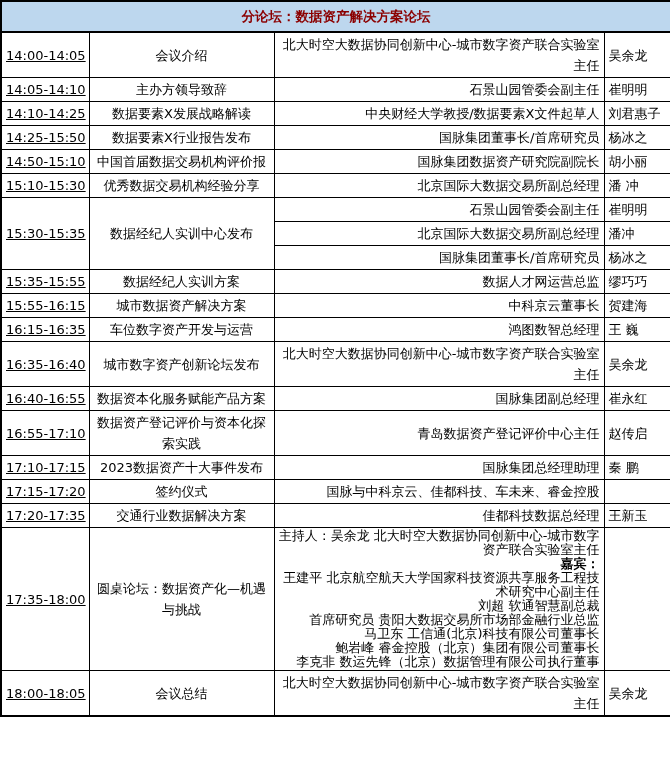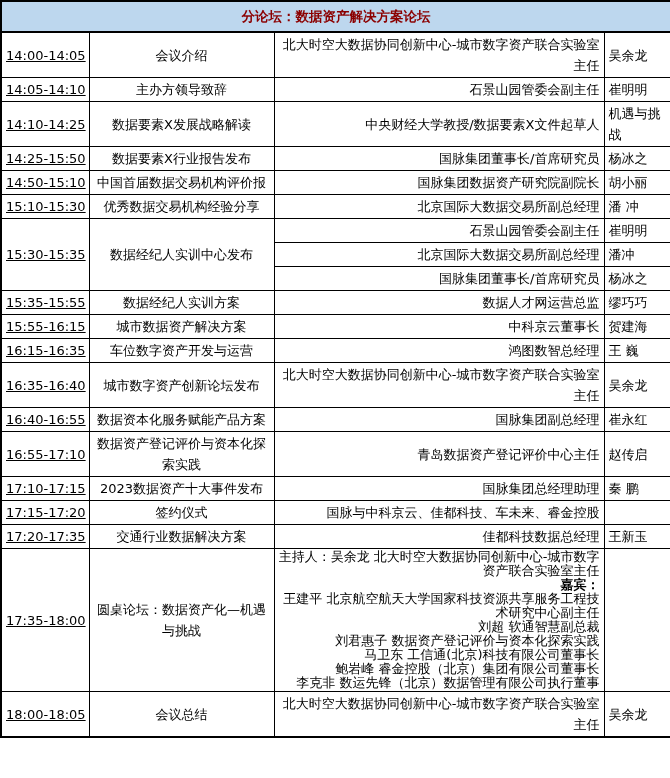--- a/index.html
+++ b/index.html
@@ -95,21 +95,21 @@
         <tr>
           <td class="time" rowspan="1">14:05-14:10</td>
           <td class="topic" rowspan="1">主办方领导致辞</td>
           <td class="speaker">石景山园管委会副主任</td>
           <td class="name">崔明明</td>
         </tr>
         <tr>
           <td class="time" rowspan="1">14:10-14:25</td>
           <td class="topic" rowspan="1">数据要素X发展战略解读</td>
           <td class="speaker">中央财经大学教授/数据要素X文件起草人</td>
-          <td class="name">机遇与挑战</td>
+          <td class="name">刘君惠子</td>
         </tr>
         <tr>
           <td class="time" rowspan="1">14:25-15:50</td>
           <td class="topic" rowspan="1">数据要素X行业报告发布</td>
           <td class="speaker">国脉集团董事长/首席研究员</td>
           <td class="name">杨冰之</td>
         </tr>
         <tr>
           <td class="time" rowspan="1">14:50-15:10</td>
           <td class="topic" rowspan="1">中国首届数据交易机构评价报</td>
@@ -191,21 +191,21 @@
           <td class="name">王新玉</td>
         </tr>
         <tr>
           <td class="time" rowspan="1">17:35-18:00</td>
           <td class="topic" rowspan="1">圆桌论坛：数据资产化—机遇与挑战</td>
           <td class="speaker">
             <div class="rich-line">主持人：吴余龙 北大时空大数据协同创新中心-城市数字资产联合实验室主任</div>
             <div class="rich-line bold">嘉宾：</div>
             <div class="rich-line">王建平 北京航空航天大学国家科技资源共享服务工程技术研究中心副主任</div>
             <div class="rich-line">刘超 软通智慧副总裁</div>
-            <div class="rich-line">刘君惠子 数据资产登记评价与资本化探索实践</div>
+            <div class="rich-line">首席研究员 贵阳大数据交易所市场部金融行业总监</div>
             <div class="rich-line">马卫东 工信通(北京)科技有限公司董事长</div>
             <div class="rich-line">鲍岩峰 睿金控股（北京）集团有限公司董事长</div>
             <div class="rich-line">李克非 数运先锋（北京）数据管理有限公司执行董事</div>
           </td>
           <td class="name"></td>
         </tr>
         <tr>
           <td class="time" rowspan="1">18:00-18:05</td>
           <td class="topic" rowspan="1">会议总结</td>
           <td class="speaker">北大时空大数据协同创新中心-城市数字资产联合实验室主任</td>

